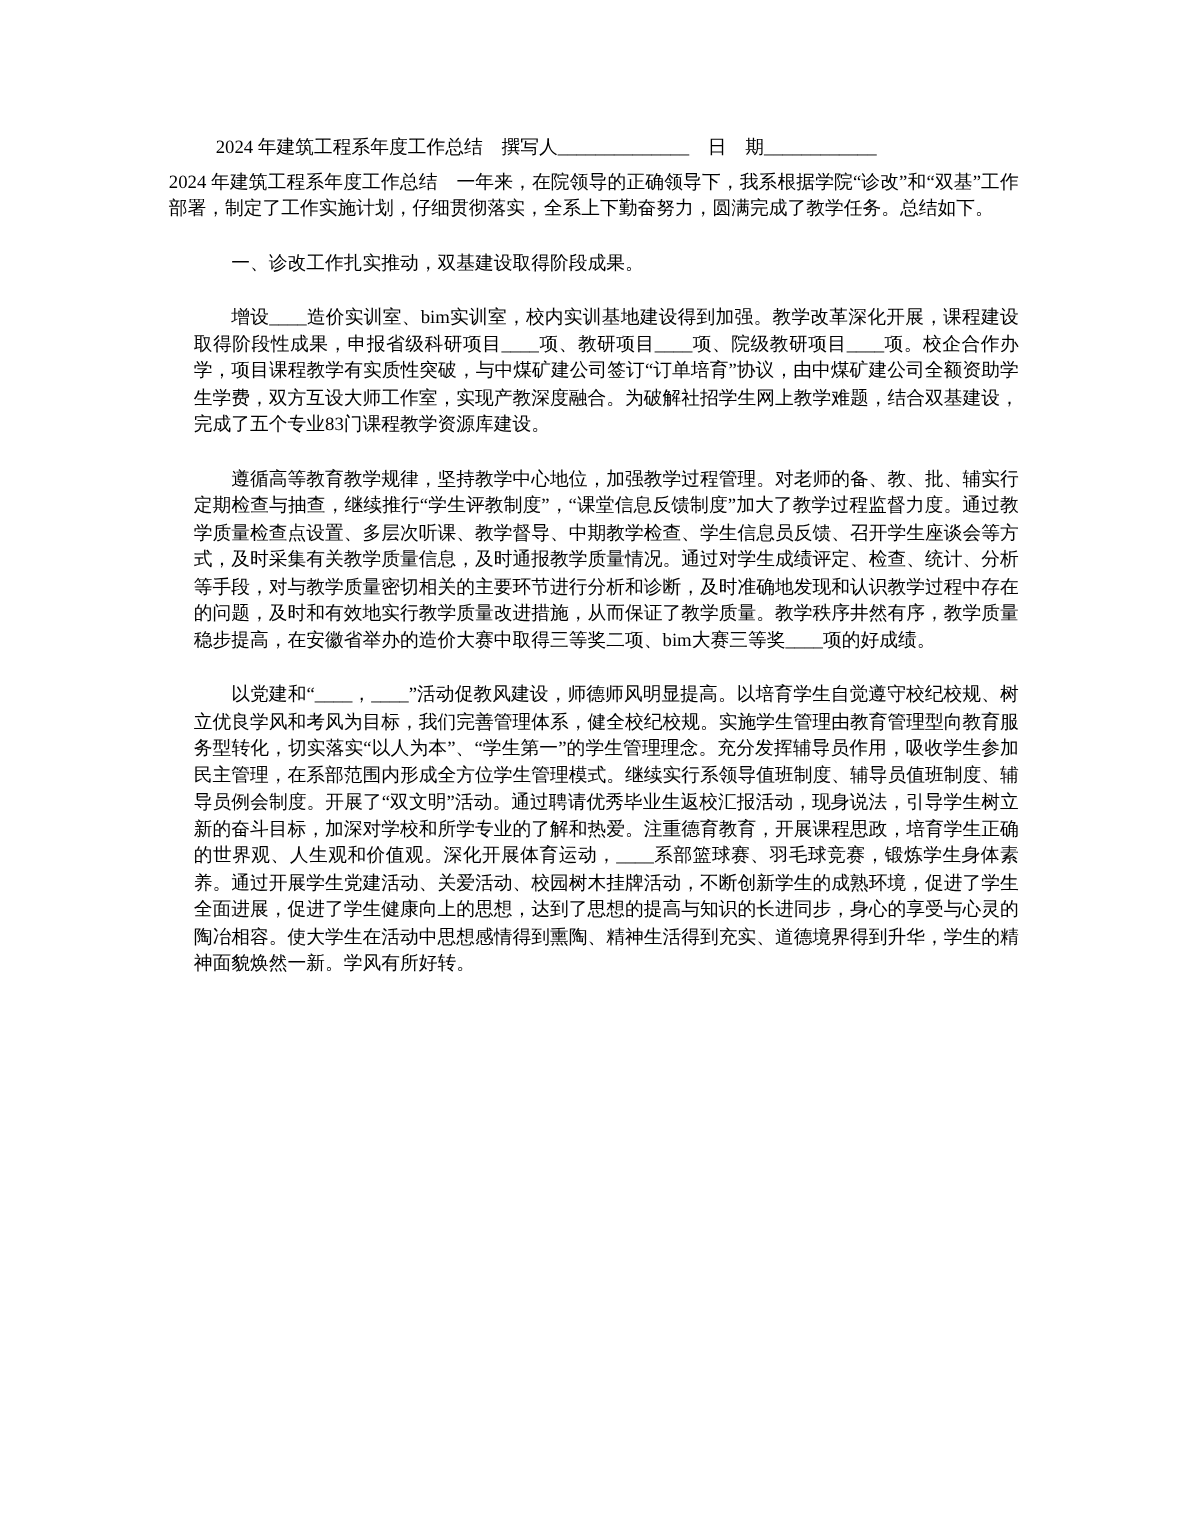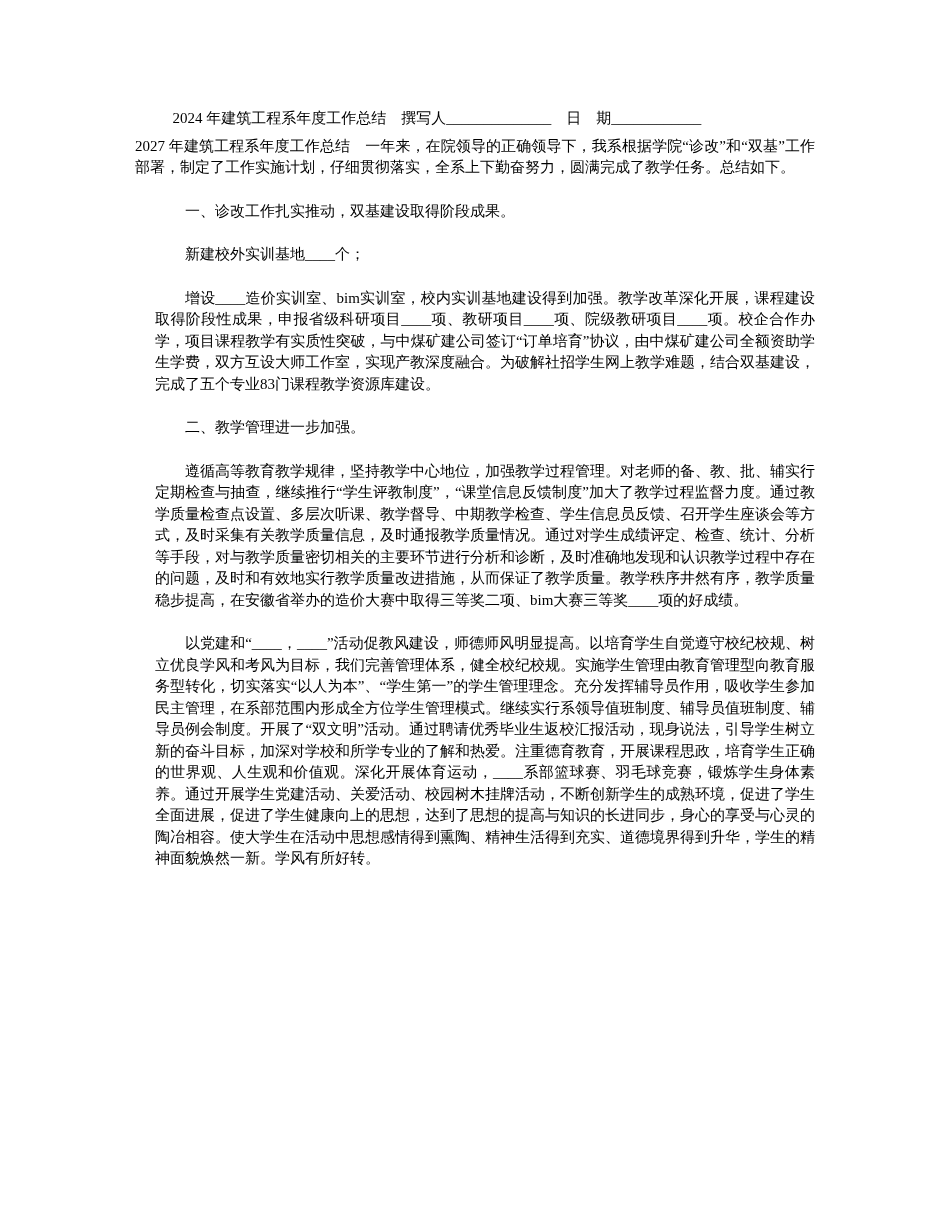--- a/index.html
+++ b/index.html
@@ -41,30 +41,28 @@
   }
 </style>
 </head>
 <body>
 
 <div class="page">
   <div class="content">
 
     <p class="para header-line">2024 年建筑工程系年度工作总结　撰写人______________　日　期____________</p>
 
-    <p class="para">2027 年建筑工程系年度工作总结　一年来，在院领导的正确领导下，我系根据学院“诊改”和“双基”工作部署，制定了工作实施计划，仔细贯彻落实，全系上下勤奋努力，圆满完成了教学任务。总结如下。</p>
+    <p class="para">2024 年建筑工程系年度工作总结　一年来，在院领导的正确领导下，我系根据学院“诊改”和“双基”工作部署，制定了工作实施计划，仔细贯彻落实，全系上下勤奋努力，圆满完成了教学任务。总结如下。</p>
 
     <p class="para indent">一、诊改工作扎实推动，双基建设取得阶段成果。</p>
 
 
-    <p class="para indent">新建校外实训基地____个；</p>
 
     <p class="para indent">增设____造价实训室、bim实训室，校内实训基地建设得到加强。教学改革深化开展，课程建设取得阶段性成果，申报省级科研项目____项、教研项目____项、院级教研项目____项。校企合作办学，项目课程教学有实质性突破，与中煤矿建公司签订“订单培育”协议，由中煤矿建公司全额资助学生学费，双方互设大师工作室，实现产教深度融合。为破解社招学生网上教学难题，结合双基建设，完成了五个专业83门课程教学资源库建设。</p>
 
-    <p class="para indent">二、教学管理进一步加强。</p>
 
     <p class="para indent">遵循高等教育教学规律，坚持教学中心地位，加强教学过程管理。对老师的备、教、批、辅实行定期检查与抽查，继续推行“学生评教制度”，“课堂信息反馈制度”加大了教学过程监督力度。通过教学质量检查点设置、多层次听课、教学督导、中期教学检查、学生信息员反馈、召开学生座谈会等方式，及时采集有关教学质量信息，及时通报教学质量情况。通过对学生成绩评定、检查、统计、分析等手段，对与教学质量密切相关的主要环节进行分析和诊断，及时准确地发现和认识教学过程中存在的问题，及时和有效地实行教学质量改进措施，从而保证了教学质量。教学秩序井然有序，教学质量稳步提高，在安徽省举办的造价大赛中取得三等奖二项、bim大赛三等奖____项的好成绩。</p>
 
 
     <p class="para indent">以党建和“____，____”活动促教风建设，师德师风明显提高。以培育学生自觉遵守校纪校规、树立优良学风和考风为目标，我们完善管理体系，健全校纪校规。实施学生管理由教育管理型向教育服务型转化，切实落实“以人为本”、“学生第一”的学生管理理念。充分发挥辅导员作用，吸收学生参加民主管理，在系部范围内形成全方位学生管理模式。继续实行系领导值班制度、辅导员值班制度、辅导员例会制度。开展了“双文明”活动。通过聘请优秀毕业生返校汇报活动，现身说法，引导学生树立新的奋斗目标，加深对学校和所学专业的了解和热爱。注重德育教育，开展课程思政，培育学生正确的世界观、人生观和价值观。深化开展体育运动，____系部篮球赛、羽毛球竞赛，锻炼学生身体素养。通过开展学生党建活动、关爱活动、校园树木挂牌活动，不断创新学生的成熟环境，促进了学生全面进展，促进了学生健康向上的思想，达到了思想的提高与知识的长进同步，身心的享受与心灵的陶冶相容。使大学生在活动中思想感情得到熏陶、精神生活得到充实、道德境界得到升华，学生的精神面貌焕然一新。学风有所好转。</p>
 
   </div>
 </div>
 
 </body></html>

